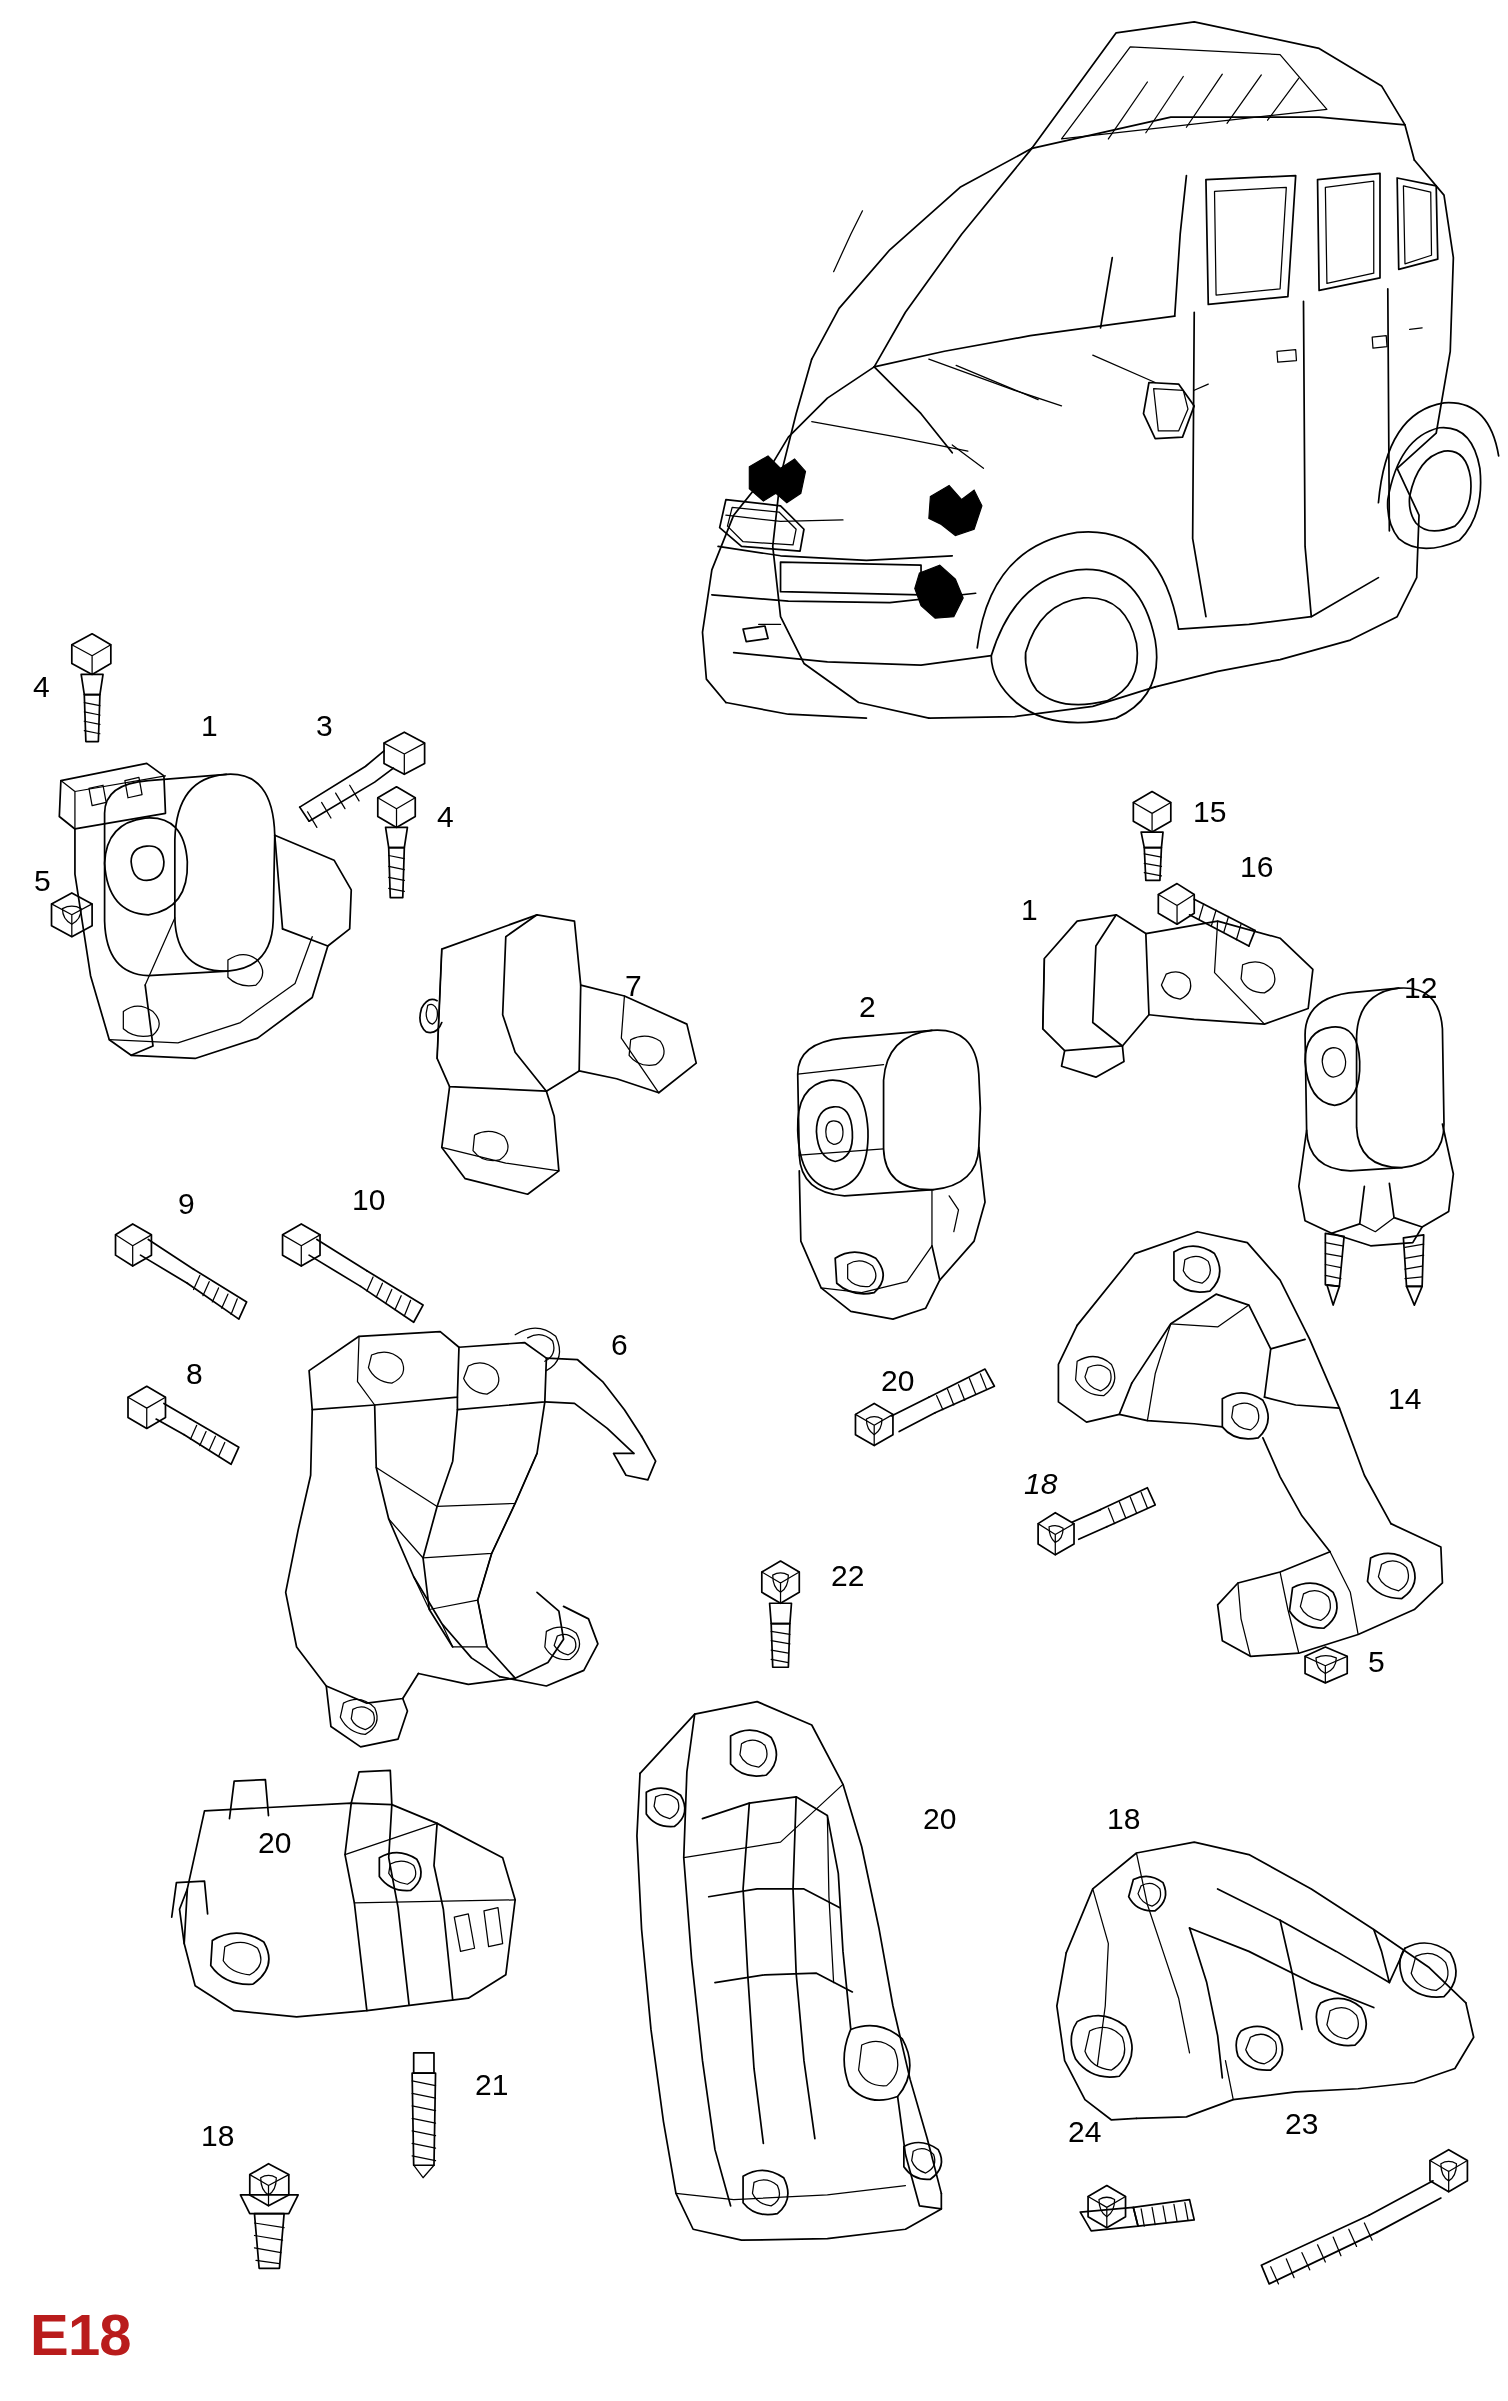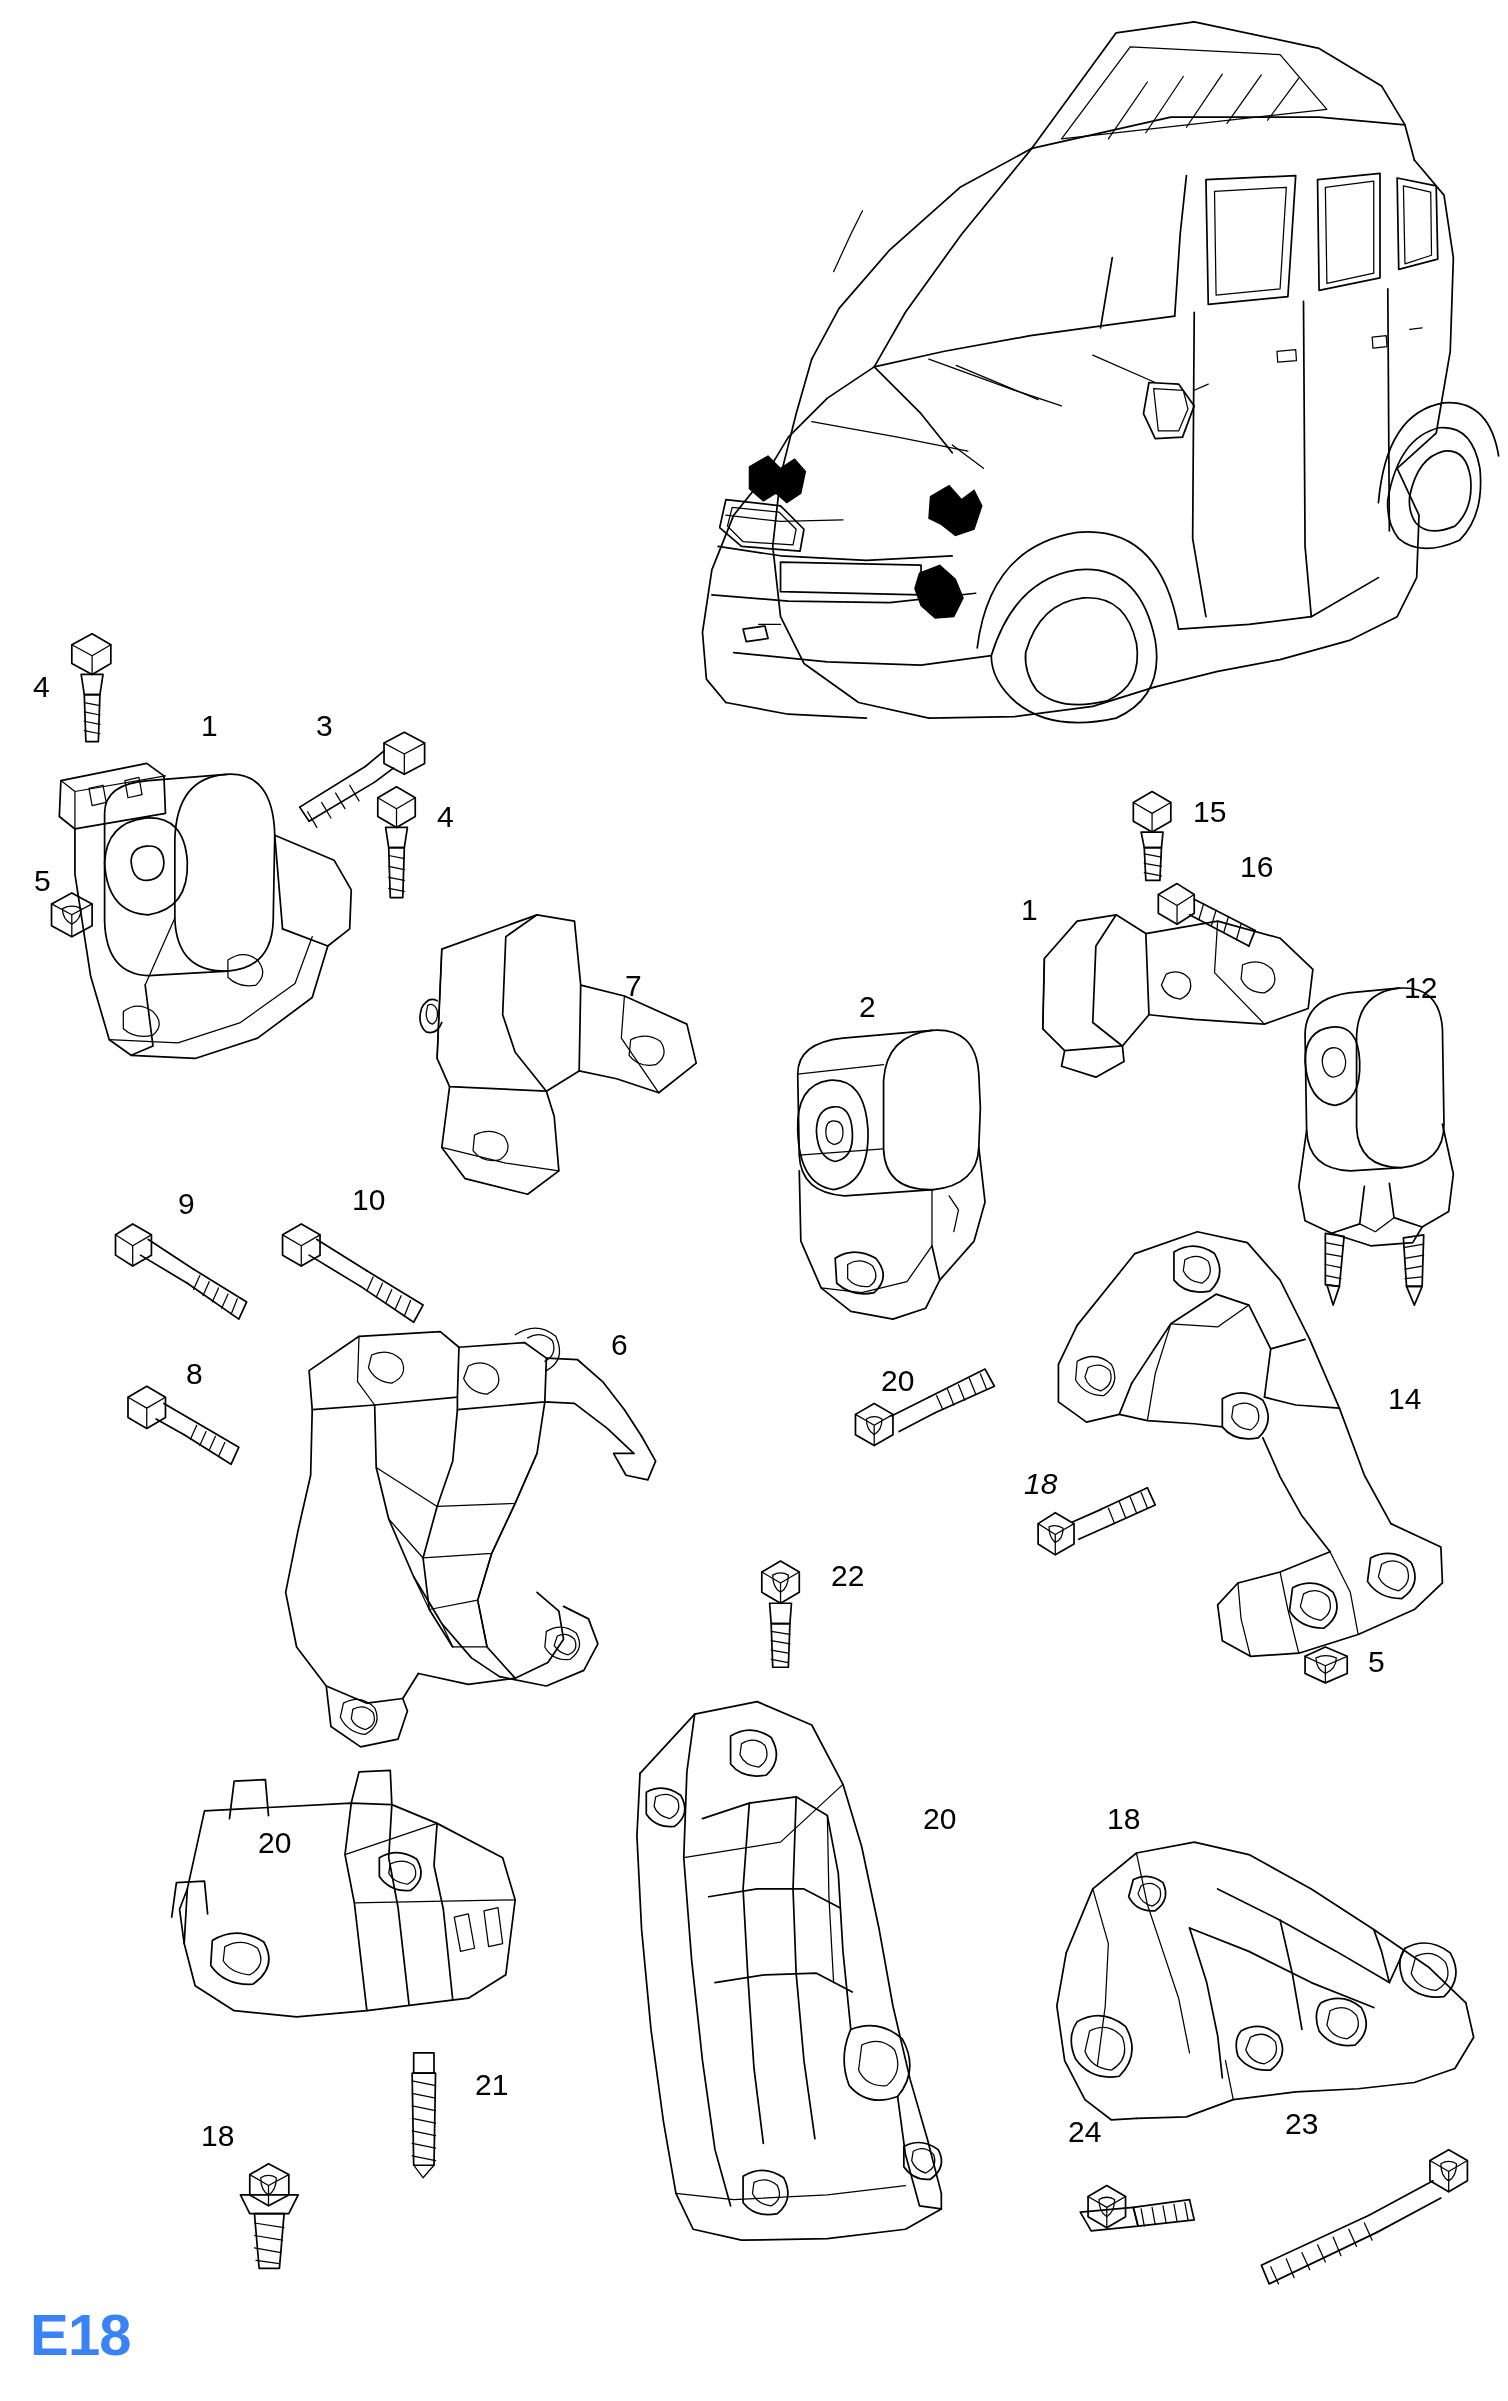--- a/index.html
+++ b/index.html
@@ -28,21 +28,21 @@
     user-select: none;
   }
   #diagram-code {
     position: absolute;
     left: 30px;
     top: 2301px;
     font-family: "Liberation Sans", sans-serif;
     font-size: 58px;
     font-weight: bold;
     letter-spacing: -0.8px;
-    color: #3b82f6;
+    color: #b91c1c;
   }
   svg.art {
     position: absolute;
     left: 0;
     top: 0;
     width: 1508px;
     height: 2401px;
     pointer-events: none;
   }
   .ln { fill: none; stroke: #000000; stroke-width: 2.2; stroke-linejoin: round; stroke-linecap: round; }

